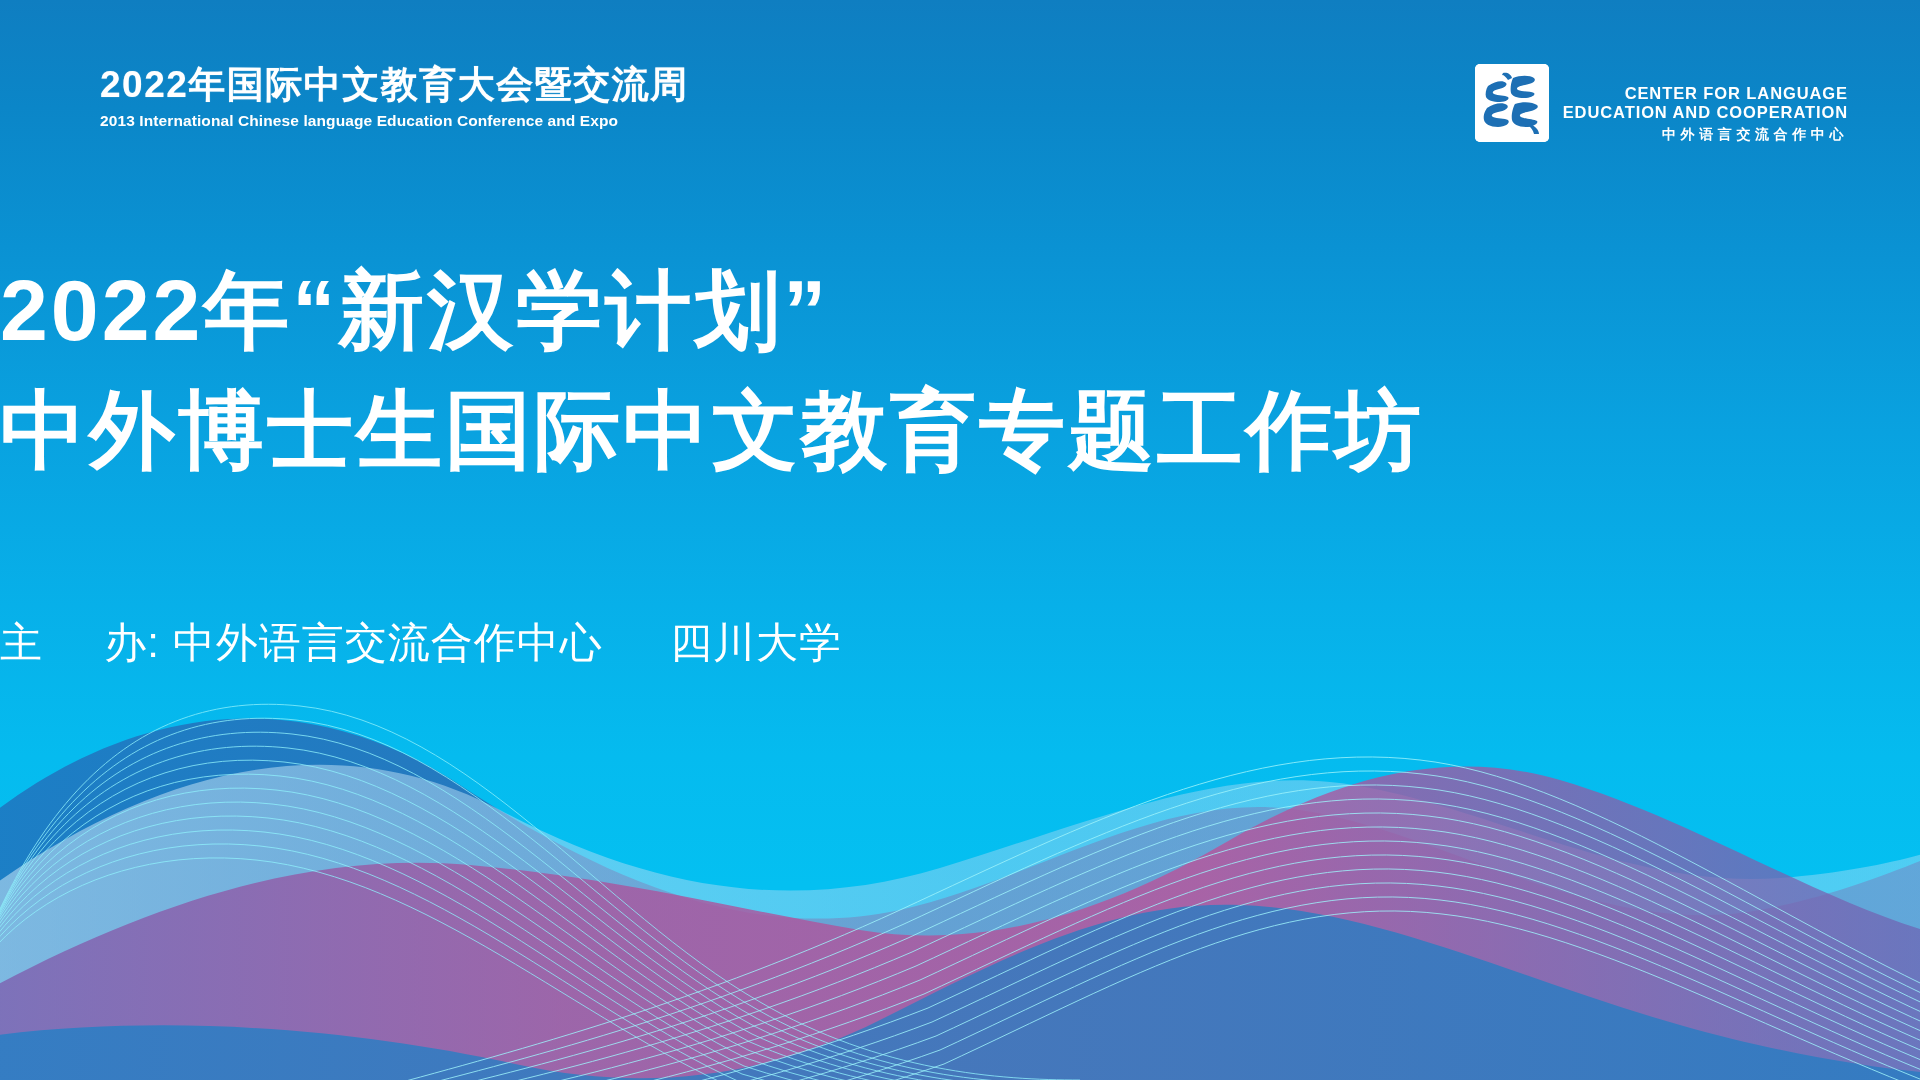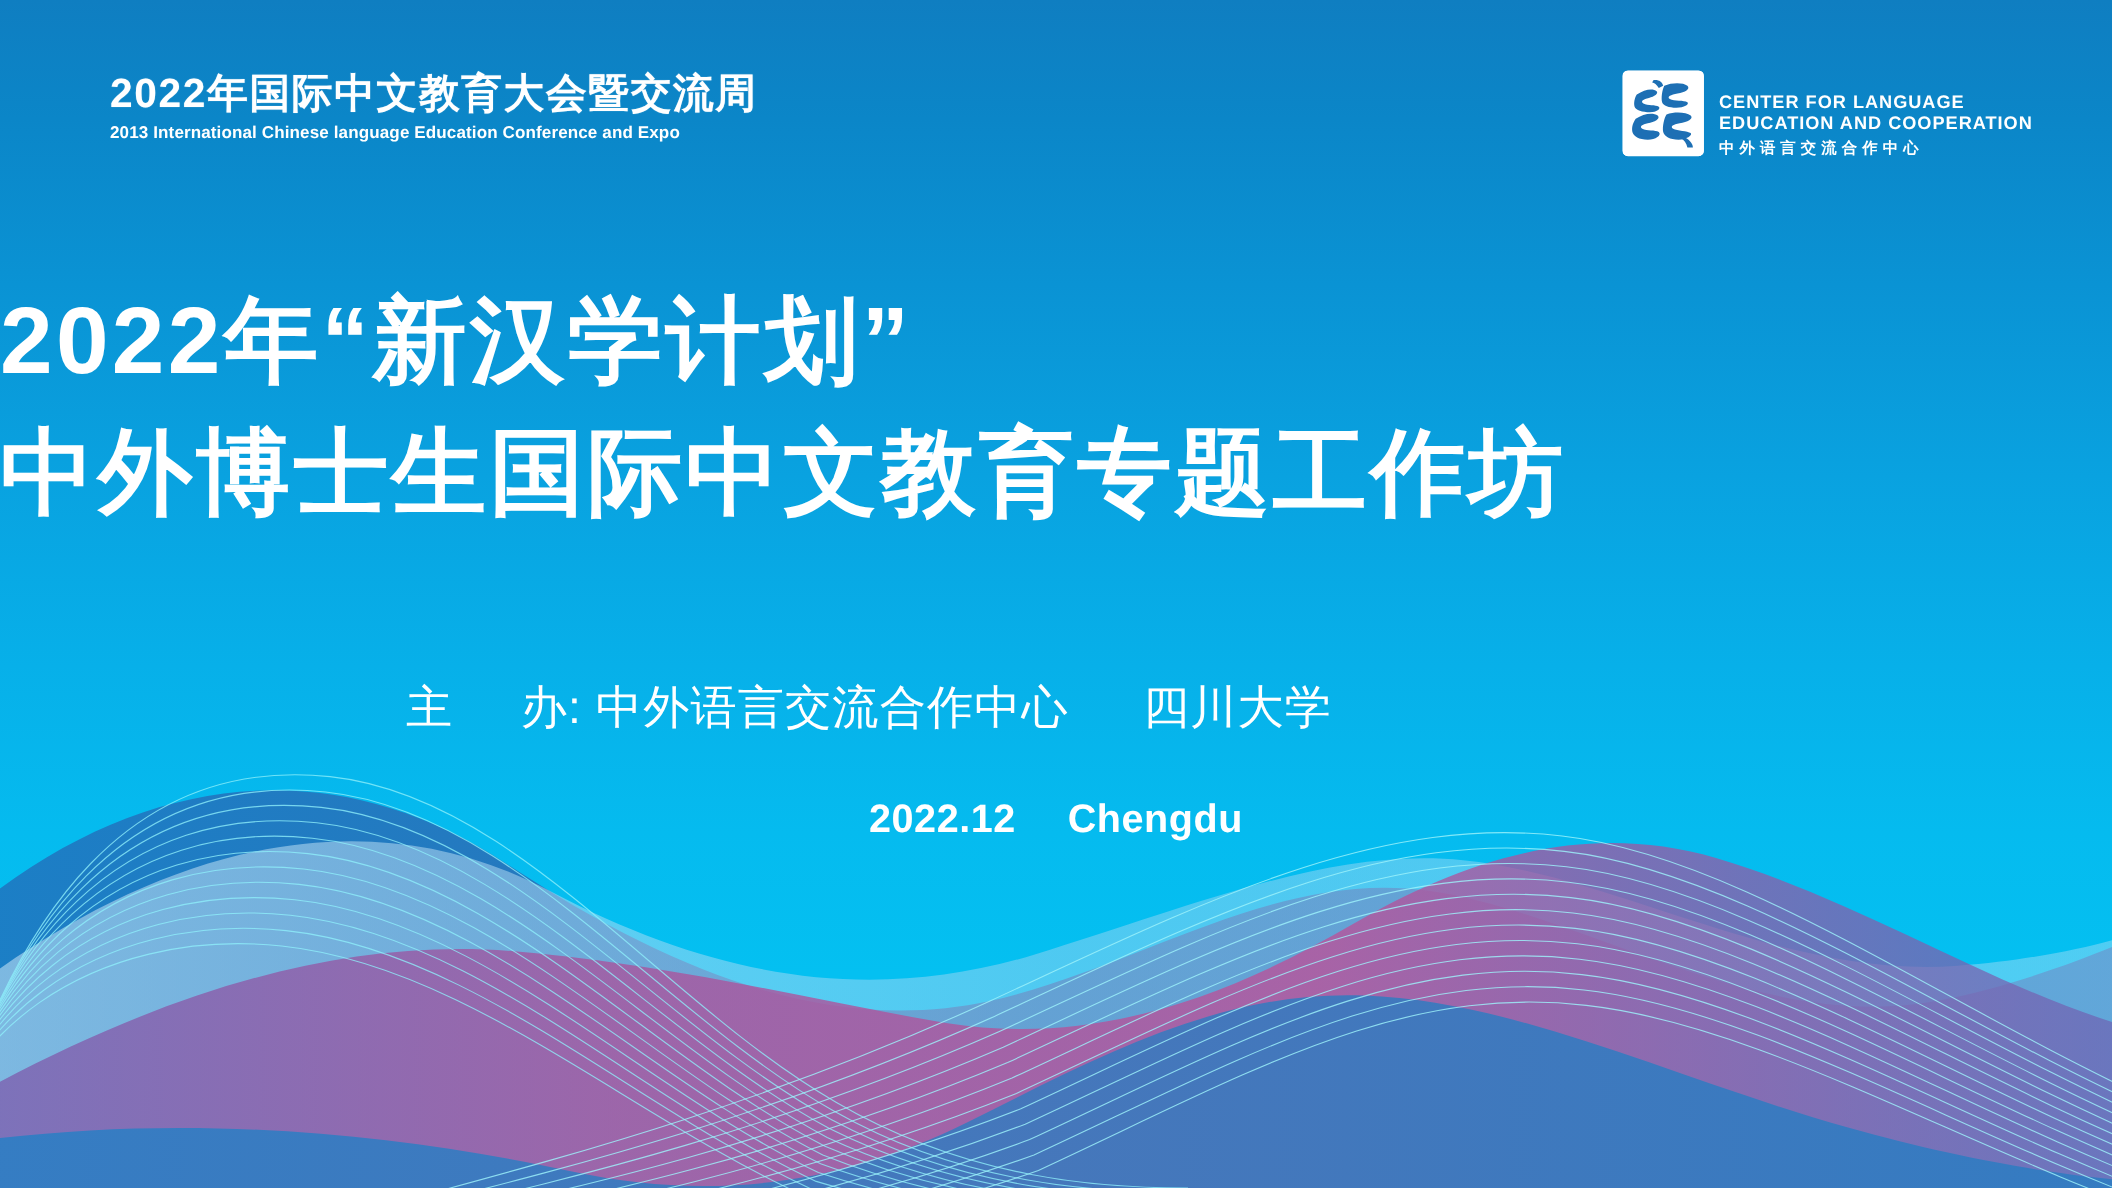--- a/index.html
+++ b/index.html
@@ -72,21 +72,21 @@
   .logo-mark {
     width:74px; height:78px;
     background:#ffffff;
     border-radius:5px;
     display:block;
     flex:0 0 auto;
     position:relative;
     overflow:hidden;
   }
   .logo-mark svg { display:block; width:74px; height:78px; }
-  .logo-text { padding-top:20px; }
+  .logo-text { padding-top:20px;text-align:right; }
   .logo-en {
     font-size:16.5px;
     font-weight:bold;
     color:#ffffff;
     letter-spacing:.9px;
     line-height:1.17;
     white-space:nowrap;
   }
   .logo-cn {
     margin-top:3px;
@@ -119,21 +119,20 @@
     color:#ffffff;
     letter-spacing:3px;
     line-height:1.12;
     white-space:nowrap;
   }
 
   .organizer {
     position:absolute;
     top:615px; left:0;
     width:1580px;
-    text-align:center;
     font-size:42px;
     font-weight:500;
     color:#ffffff;
     letter-spacing:1px;
     white-space:nowrap;
   }
   .organizer .gap { display:inline-block; width:36px; }
   .organizer .gap2 { display:inline-block; width:42px; }
 
   .datecity {
@@ -284,19 +283,14 @@
 
   <div class="organizer">
     <span>主</span>
     <span class="gap"></span>
     <span>办:</span>
     <span>中外语言交流合作中心</span>
     <span class="gap2"></span>
     <span>四川大学</span>
   </div>
 
-  <div class="datecity">
-    <span>2022.12</span>
-    <span class="gap"></span>
-    <span>Chengdu</span>
-  </div>
 
 </div>
 
 </body></html>

